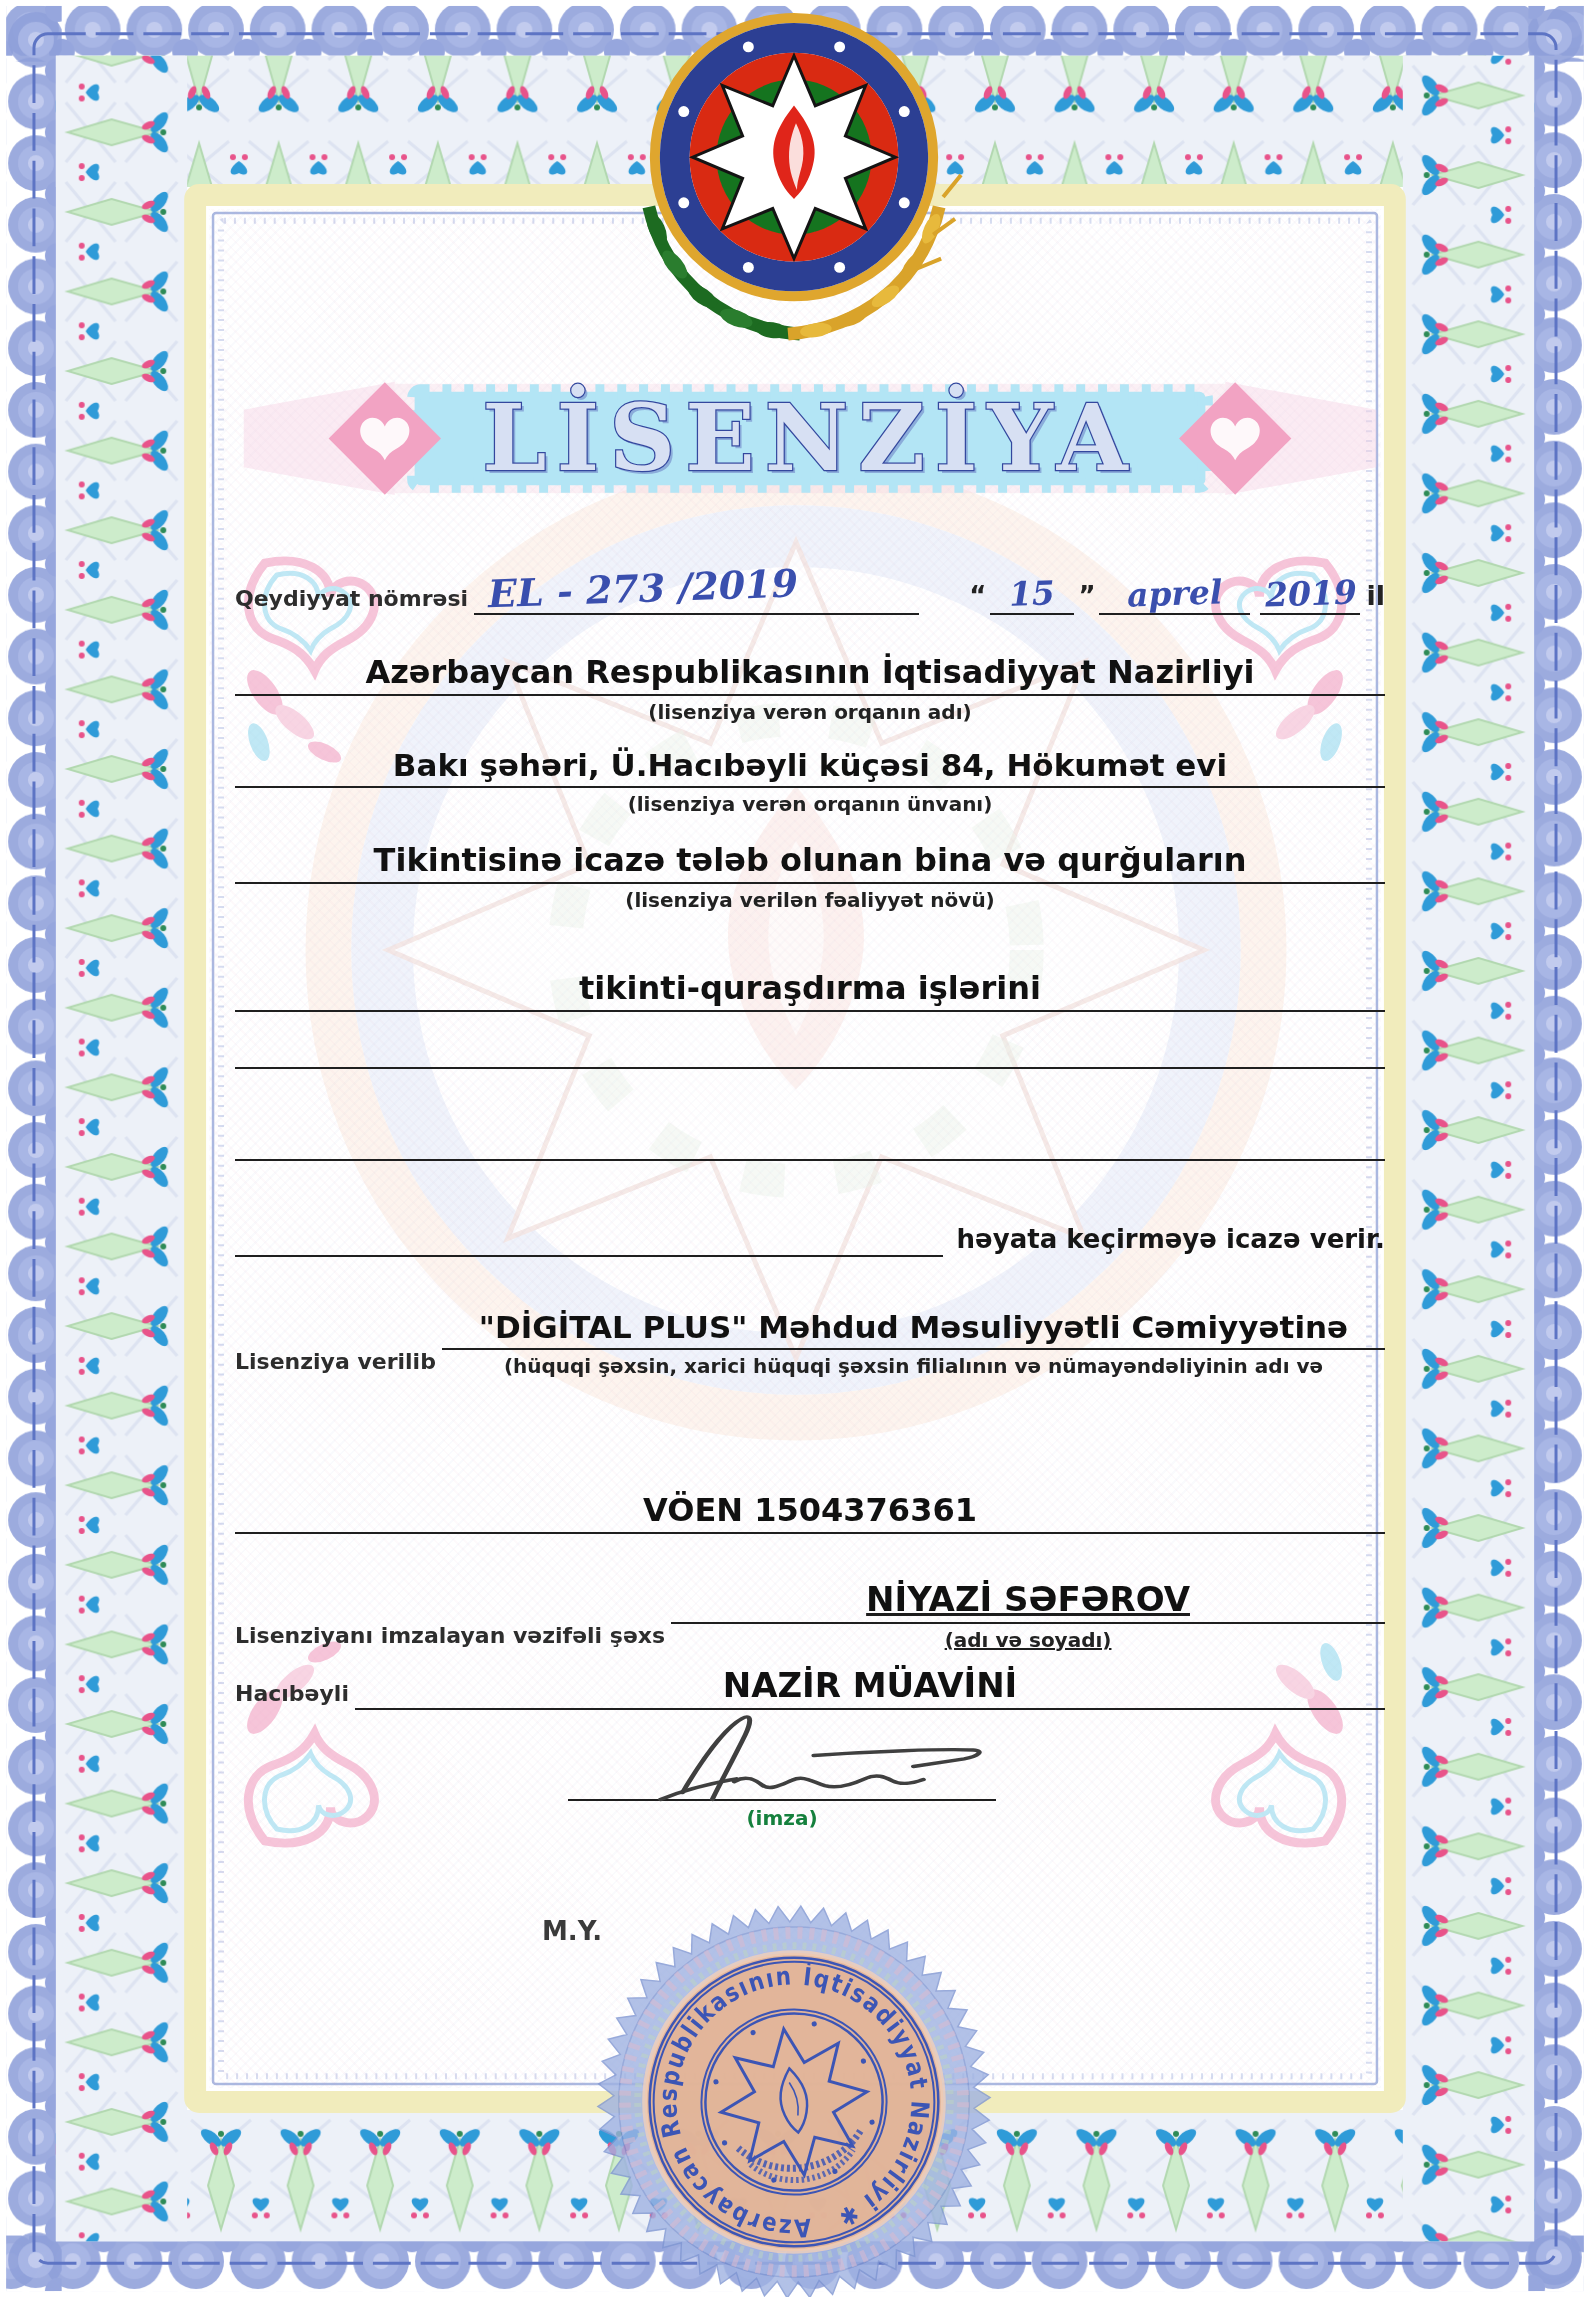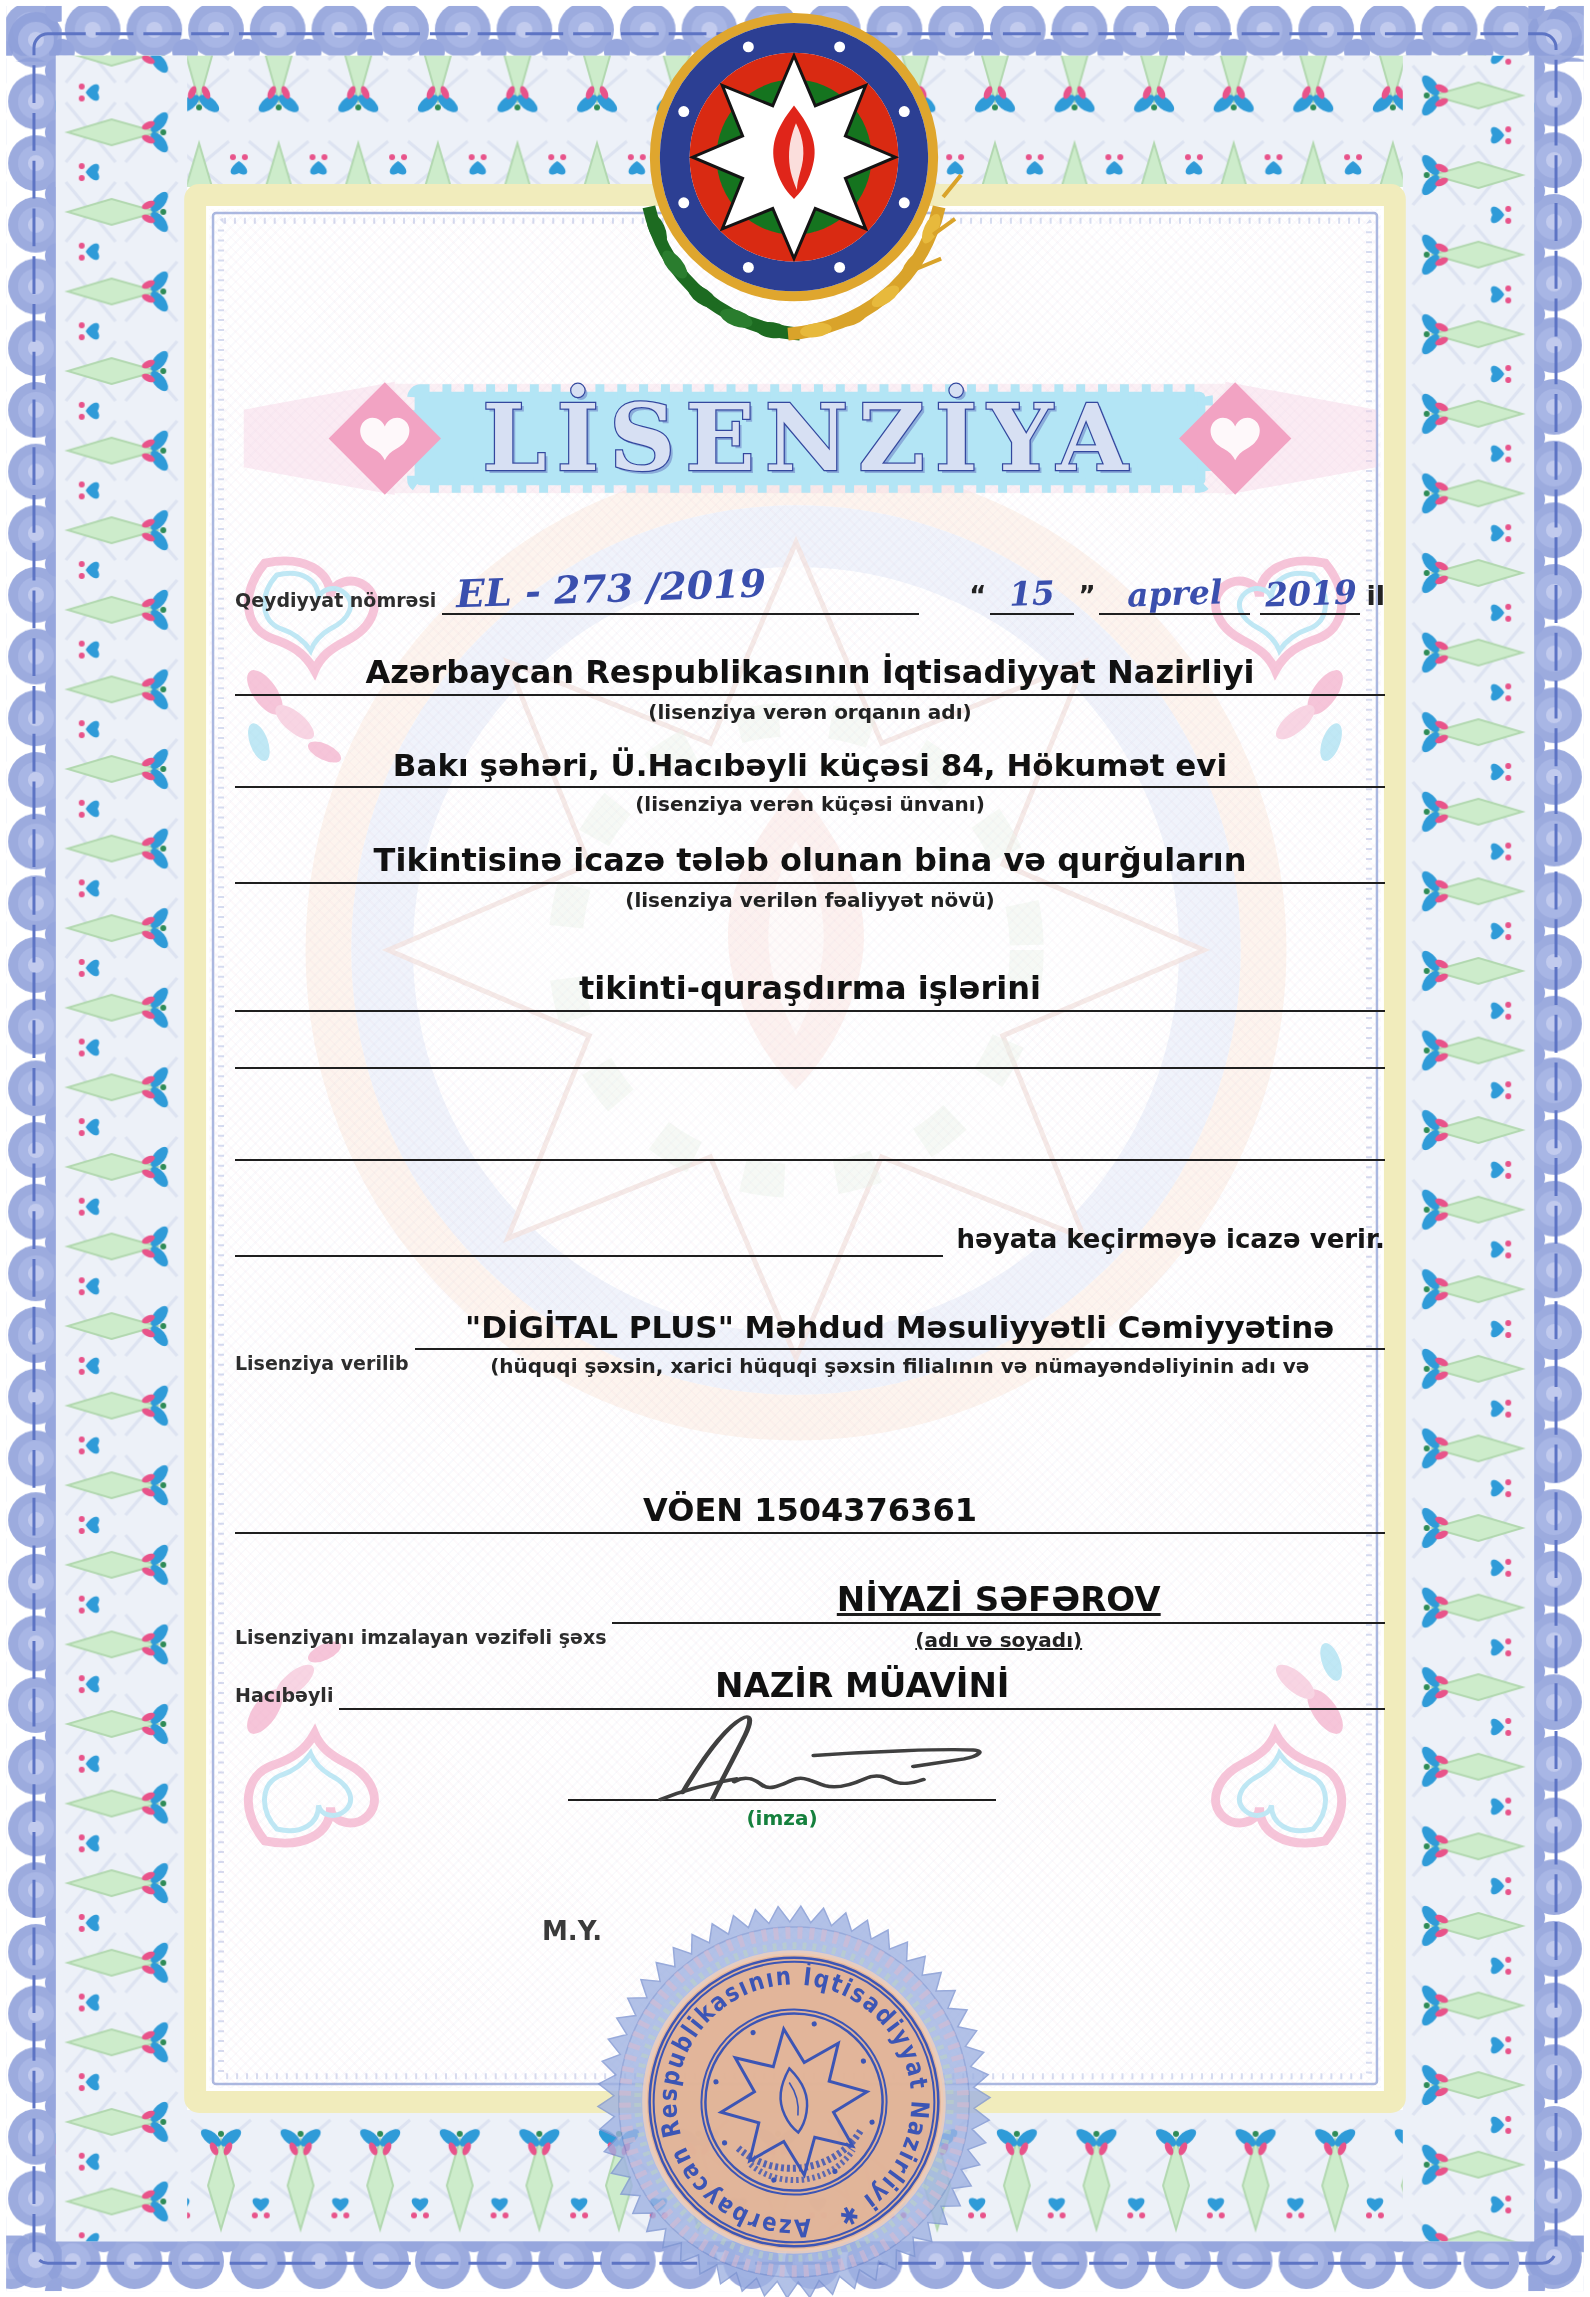--- a/index.html
+++ b/index.html
@@ -19,21 +19,21 @@
   #watermark-svg{position:absolute;inset:0;z-index:3;pointer-events:none;}
   .corner-orn{position:absolute;z-index:3;opacity:.62;}
   
   #emblem-svg{position:absolute;left:625px;top:6px;z-index:6;}
   #title-block{position:absolute;left:235px;top:362px;width:1150px;height:151px;z-index:6;}
   
   #stamp-svg{position:absolute;left:580px;top:1888px;z-index:7;}
   
   .row{position:absolute;left:235px;width:1150px;z-index:5;}
   .flexrow{display:flex;align-items:flex-end;}
-  .label{font-weight:bold;font-size:19px;color:#2d2d2d;white-space:nowrap;padding-bottom:4px;}
+  .label{font-weight:bold;font-size:22px;color:#2d2d2d;white-space:nowrap;padding-bottom:4px;}
   .line{border-bottom:2.5px solid #1f1f1f;display:flex;align-items:flex-end;justify-content:center;}
   .line.h58{height:58px;}
   .line.h52{height:52px;}
   .line.h30{height:30px;}
   .value{font-weight:bold;color:#111;padding-bottom:3px;white-space:nowrap;}
   .v32{font-size:32px;}
   .v31{font-size:31px;}
   .v28{font-size:28px;letter-spacing:-0.5px;}
   .v34{font-size:34px;}
   .caption{font-weight:bold;font-size:20px;color:#222;text-align:center;padding-top:4px;}
@@ -253,21 +253,21 @@
     <div class="line h58">
       <span class="value v32">Azərbaycan Respublikasının İqtisadiyyat Nazirliyi</span>
     </div>
     <div class="caption">(lisenziya verən orqanın adı)</div>
   </div>
 
   <div class="row" style="top:728px;">
     <div class="line h58">
       <span class="value v31">Bakı şəhəri, Ü.Hacıbəyli küçəsi 84, Hökumət evi</span>
     </div>
-    <div class="caption">(lisenziya verən küçəsi ünvanı)</div>
+    <div class="caption">(lisenziya verən orqanın ünvanı)</div>
   </div>
 
   <div class="row" style="top:824px;">
     <div class="line h58">
       <span class="value v32">Tikintisinə icazə tələb olunan bina və qurğuların</span>
     </div>
     <div class="caption">(lisenziya verilən fəaliyyət növü)</div>
   </div>
 
   <div class="row" style="top:952px;">

